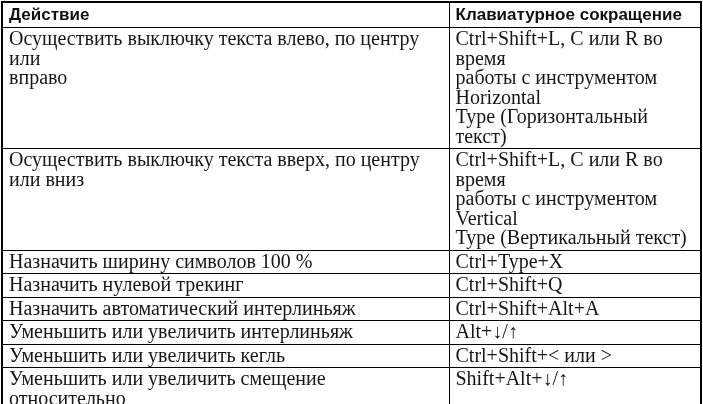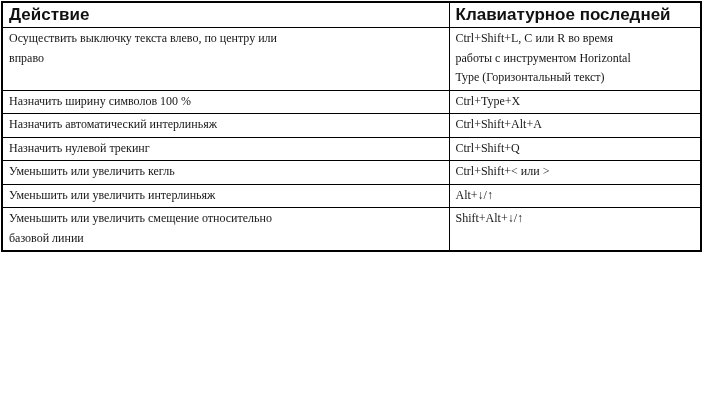--- a/index.html
+++ b/index.html
@@ -33,68 +33,74 @@
   th {
     font-family: "Liberation Sans", sans-serif;
     font-weight: bold;
     font-size: 17px;
     line-height: 20px;
     color: #111111;
     padding: 2px 6px 2px 6px;
   }
   td {
     font-family: "Liberation Serif", serif;
-    font-size: 12px;
+    font-size: 20px;
     line-height: 19.5px;
     color: #161616;
     padding: 1px 4px 2px 6px;
   }
 </style>
 </head>
 <body>
 
 <div class="page">
   <table class="shortcuts">
     <colgroup>
       <col class="col-action">
       <col class="col-shortcut">
     </colgroup>
     <thead>
       <tr>
         <th>Действие</th>
-        <th>Клавиатурное последней</th>
+        <th>Клавиатурное сокращение</th>
       </tr>
     </thead>
     <tbody>
       <tr>
         <td>Осуществить выключку текста влево, по центру или
 вправо</td>
         <td>Ctrl+Shift+L, C или R во время
 работы с инструментом Horizontal
 Type (Горизонтальный текст)</td>
       </tr>
       <tr>
+        <td>Осуществить выключку текста вверх, по центру или вниз</td>
+        <td>Ctrl+Shift+L, C или R во время
+работы с инструментом Vertical
+Type (Вертикальный текст)</td>
+      </tr>
+      <tr>
         <td>Назначить ширину символов 100 %</td>
         <td>Ctrl+Type+X</td>
+      </tr>
+      <tr>
+        <td>Назначить нулевой трекинг</td>
+        <td>Ctrl+Shift+Q</td>
       </tr>
       <tr>
         <td>Назначить автоматический интерлиньяж</td>
         <td>Ctrl+Shift+Alt+A</td>
       </tr>
       <tr>
-        <td>Назначить нулевой трекинг</td>
-        <td>Ctrl+Shift+Q</td>
+        <td>Уменьшить или увеличить интерлиньяж</td>
+        <td>Alt+↓/↑</td>
       </tr>
       <tr>
         <td>Уменьшить или увеличить кегль</td>
         <td>Ctrl+Shift+&lt; или &gt;</td>
-      </tr>
-      <tr>
-        <td>Уменьшить или увеличить интерлиньяж</td>
-        <td>Alt+↓/↑</td>
       </tr>
       <tr>
         <td>Уменьшить или увеличить смещение относительно
 базовой линии</td>
         <td>Shift+Alt+↓/↑</td>
       </tr>
     </tbody>
   </table>
 </div>
 

